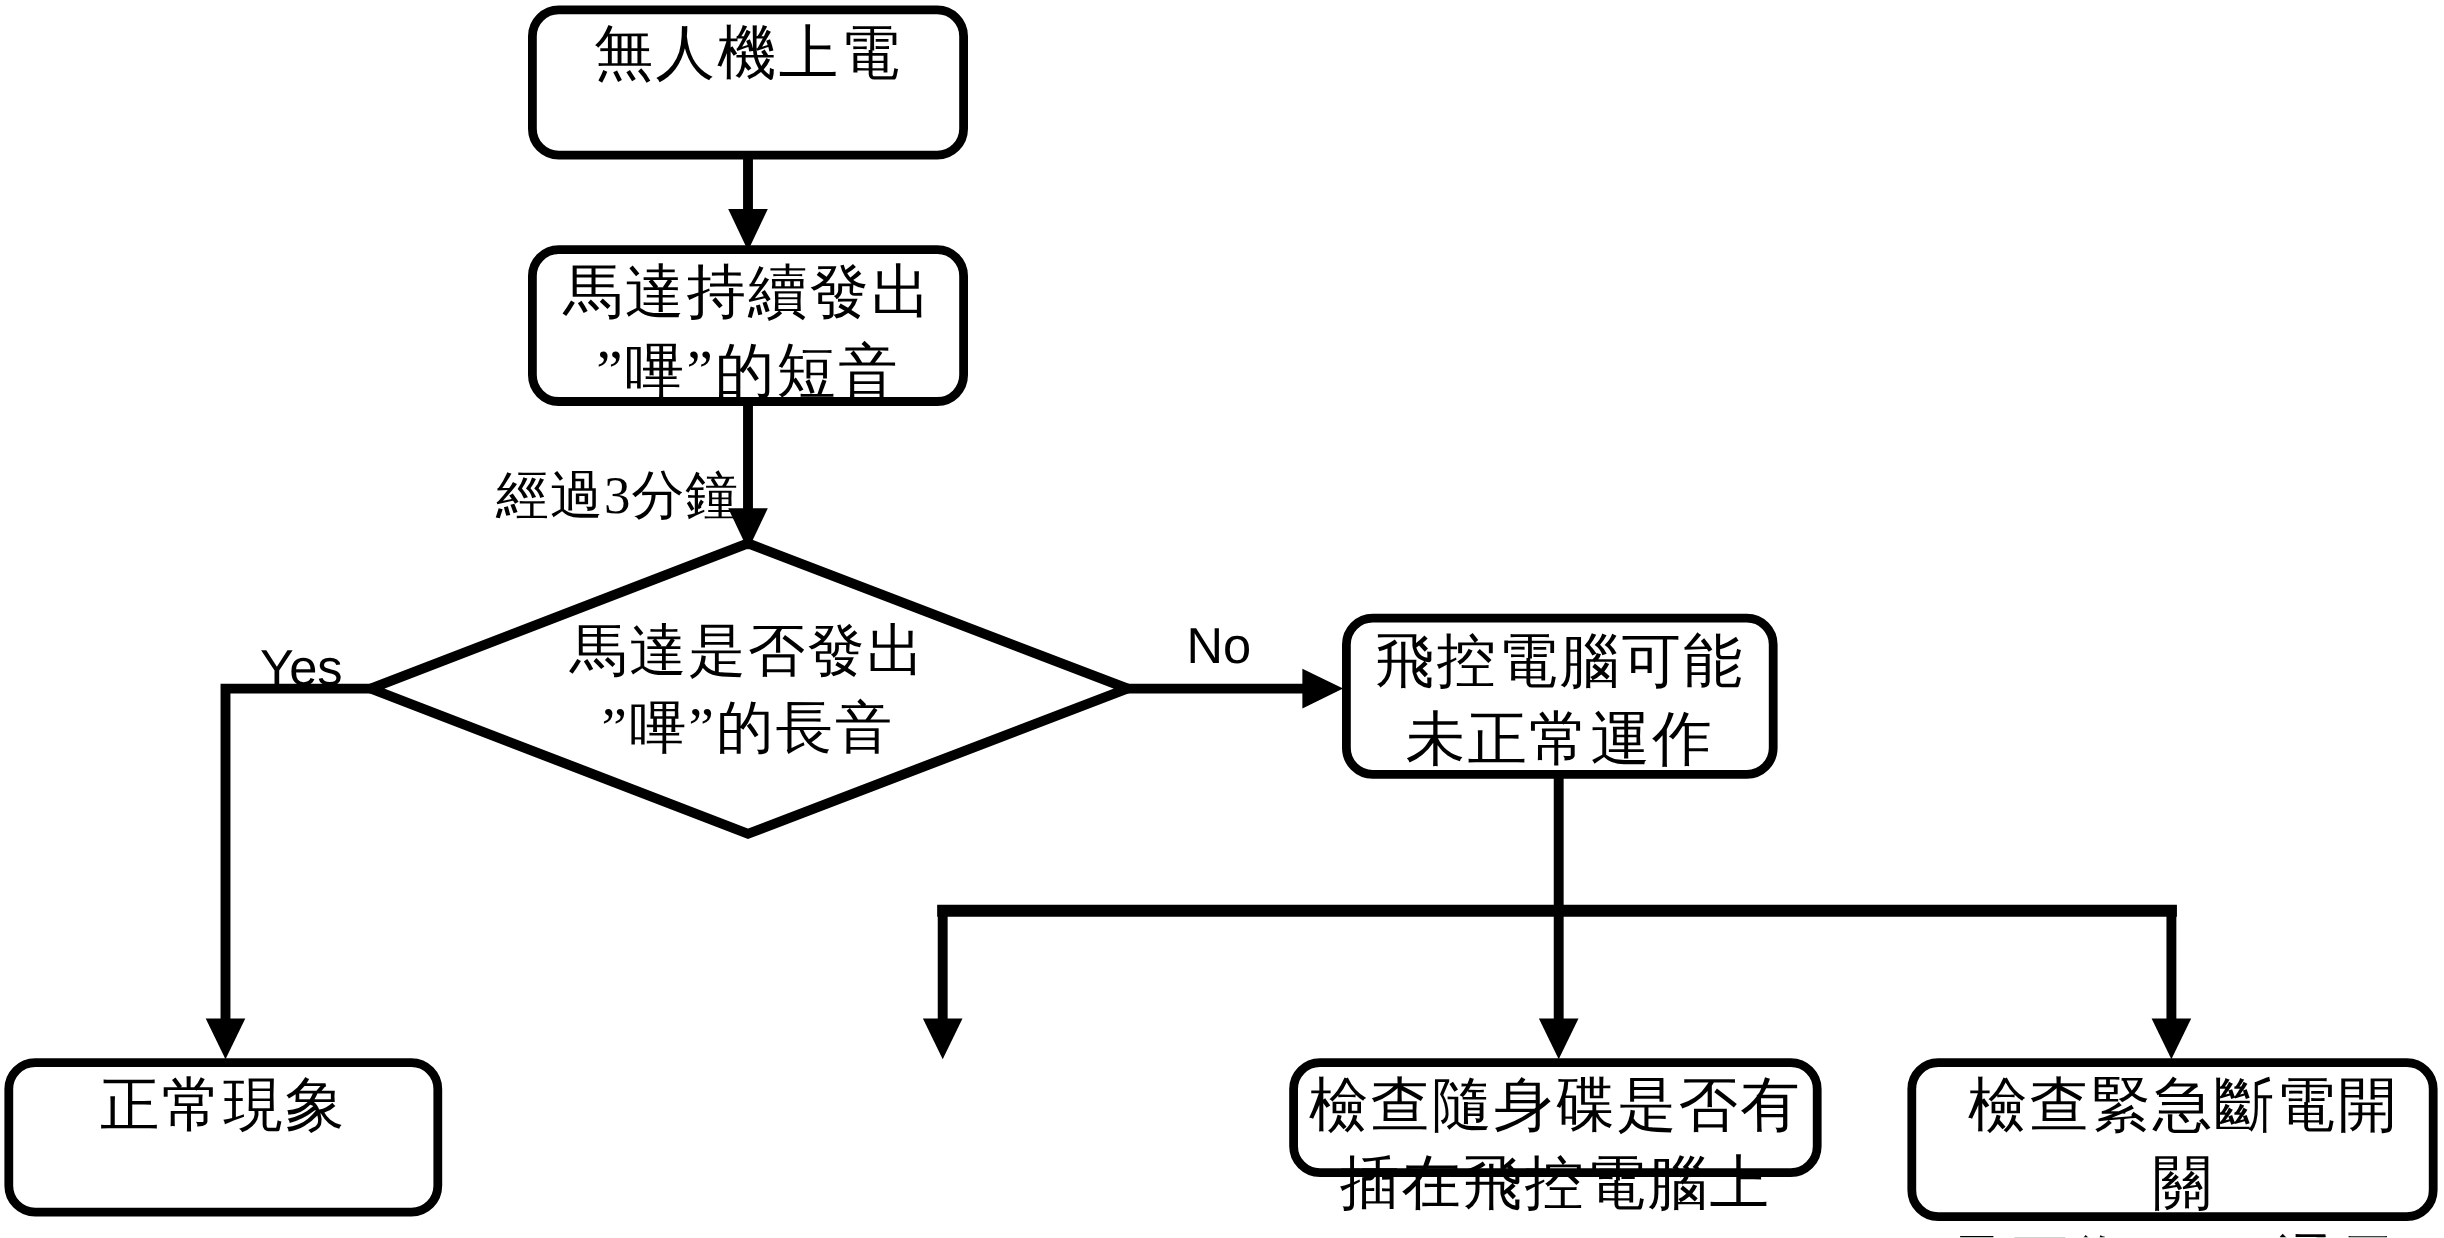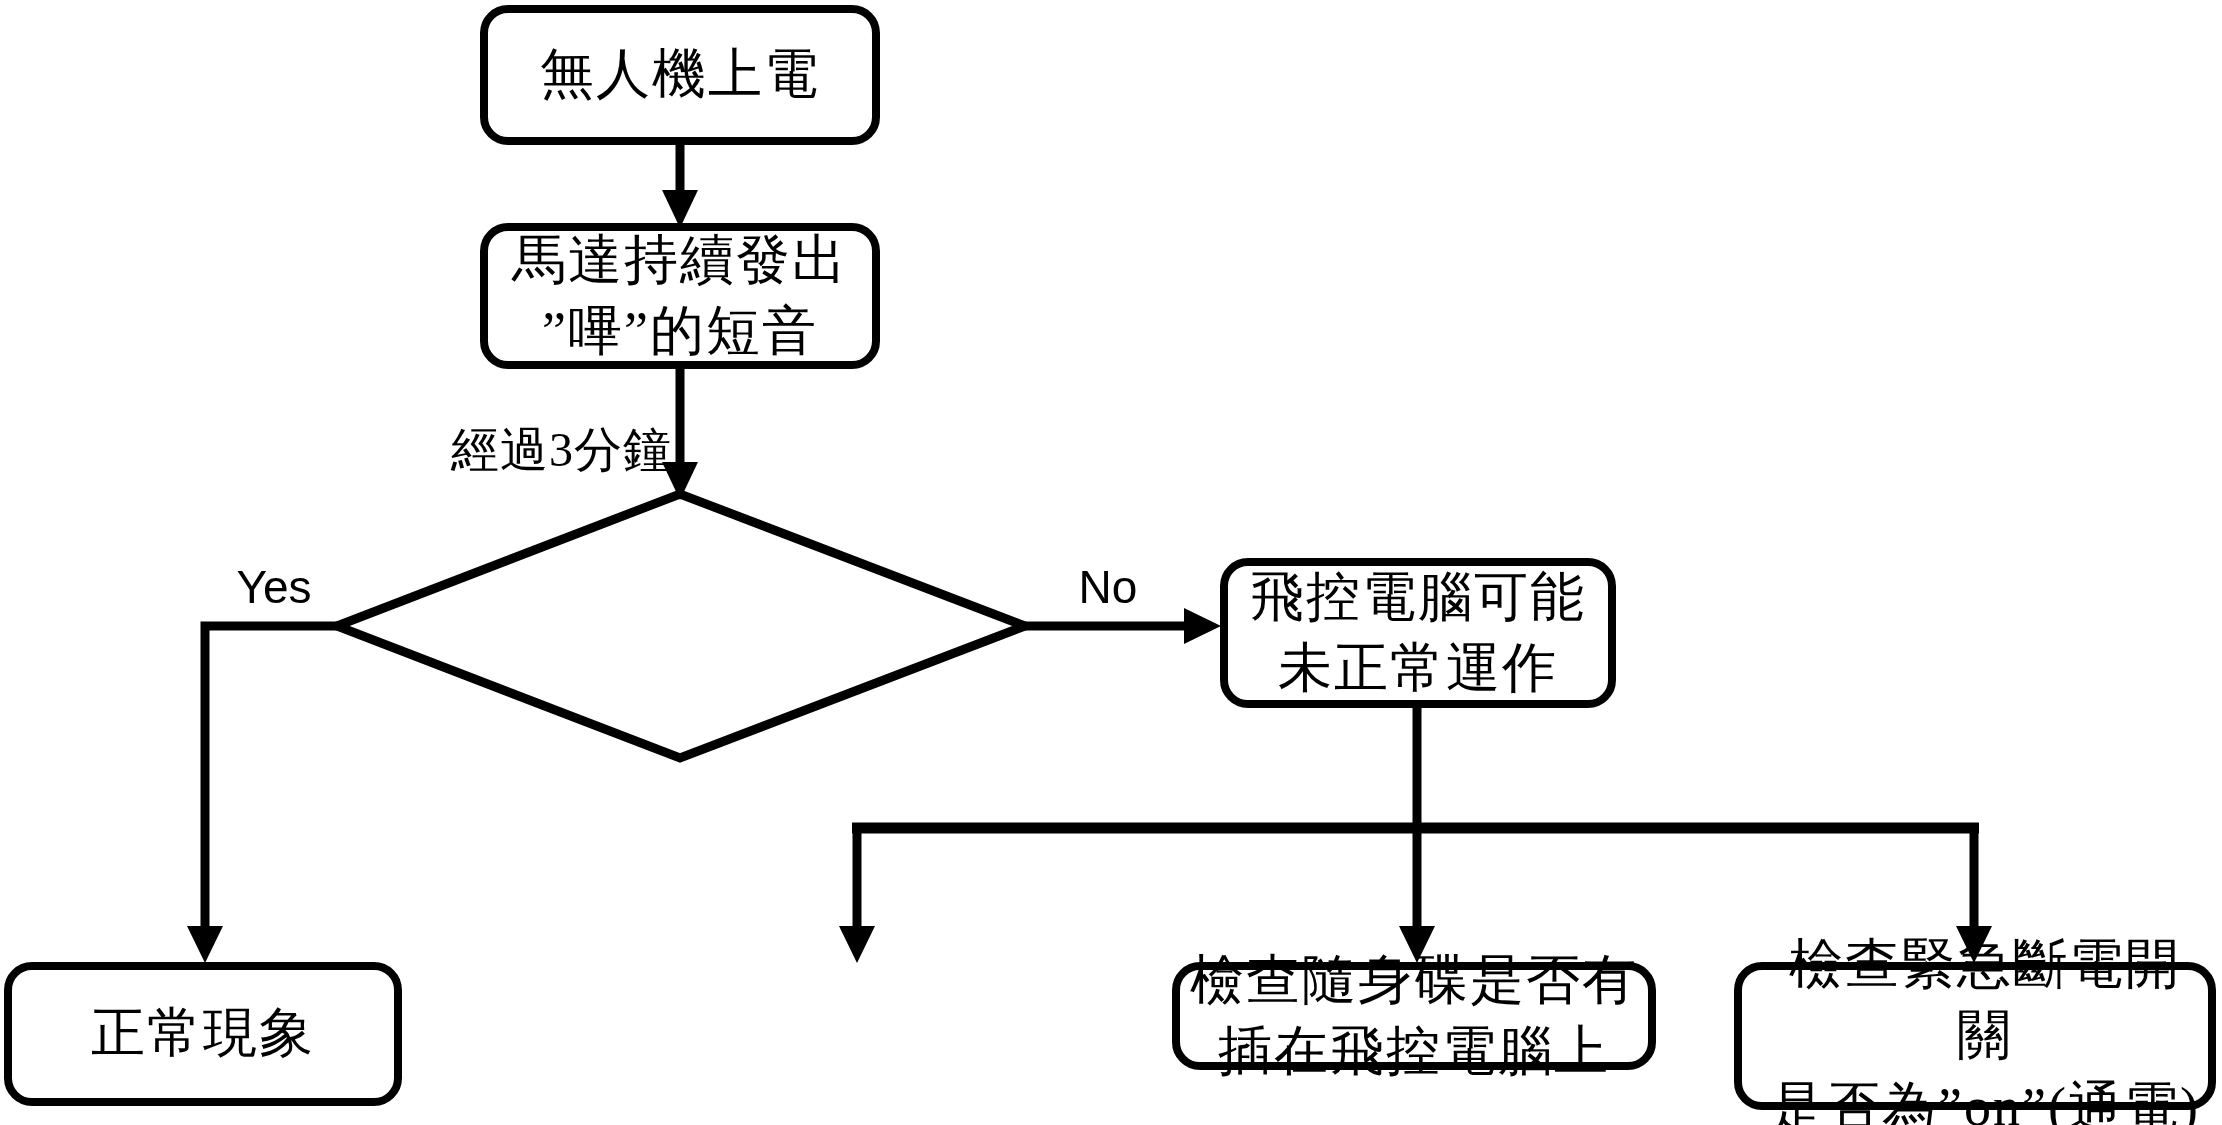--- a/index.html
+++ b/index.html
@@ -23,21 +23,21 @@
     width: 2222px;
     height: 1125px;
   }
   .node {
     position: absolute;
     box-sizing: border-box;
     background: #ffffff;
     border: 8px solid #000000;
     border-radius: 28px;
     display: flex;
-    align-items: center;
+    align-items: flex-start;
     justify-content: center;
     text-align: center;
     white-space: pre-line;
     font-size: 54px;
     line-height: 1.32;
     letter-spacing: 2px;
   }
   .node-label, .diamond-label-text {
     white-space: pre-line;
   }
@@ -70,21 +70,21 @@
   
   #node-power-on      { left: 480px;  top: 5px;   width: 400px; height: 140px; }
   #node-short-beep    { left: 480px;  top: 223px; width: 400px; height: 146px; }
   #node-normal        { left: 4px;    top: 962px; width: 398px; height: 144px; }
   #node-fc-abnormal   { left: 1220px; top: 558px; width: 396px; height: 150px; }
   #node-check-power   { left: 616px;  top: 962px; width: 482px; height: 148px; }
   #node-check-usb     { left: 1172px; top: 962px; width: 484px; height: 108px; }
   #node-check-switch  { left: 1734px; top: 962px; width: 482px; height: 148px; padding-left: 20px; }
   #diamond-label      { left: 470px;  top: 548px; width: 420px; height: 160px; }
   #label-elapsed      { left: 408px;  top: 418px; width: 264px; text-align: right; }
-  #label-yes          { left: 222px;  top: 560px; width: 104px; }
+  #label-yes          { left: 222px;  top: 580px; width: 104px; }
   #label-no           { left: 1056px; top: 560px; width: 104px; }
 </style>
 </head>
 <body>
 
 <div class="canvas">
 
   <svg class="connector-layer" viewBox="0 0 2222 1125" xmlns="http://www.w3.org/2000/svg">
 
     <polygon points="337,626 680,494 1025,626 680,758" fill="#ffffff" stroke="#000000" stroke-width="9"></polygon>
@@ -121,20 +121,24 @@
 
   <div class="node" id="node-power-on">
     <span class="node-label">無人機上電</span>
   </div>
 
   <div class="node" id="node-short-beep">
     <span class="node-label">馬達持續發出
 ”嗶”的短音</span>
   </div>
 
+  <div class="diamond-label" id="diamond-label">
+    <span class="diamond-label-text">馬達是否發出
+”嗶”的長音</span>
+  </div>
 
   <div class="node" id="node-normal">
     <span class="node-label">正常現象</span>
   </div>
 
   <div class="node" id="node-fc-abnormal">
     <span class="node-label">飛控電腦可能
 未正常運作</span>
   </div>
 

